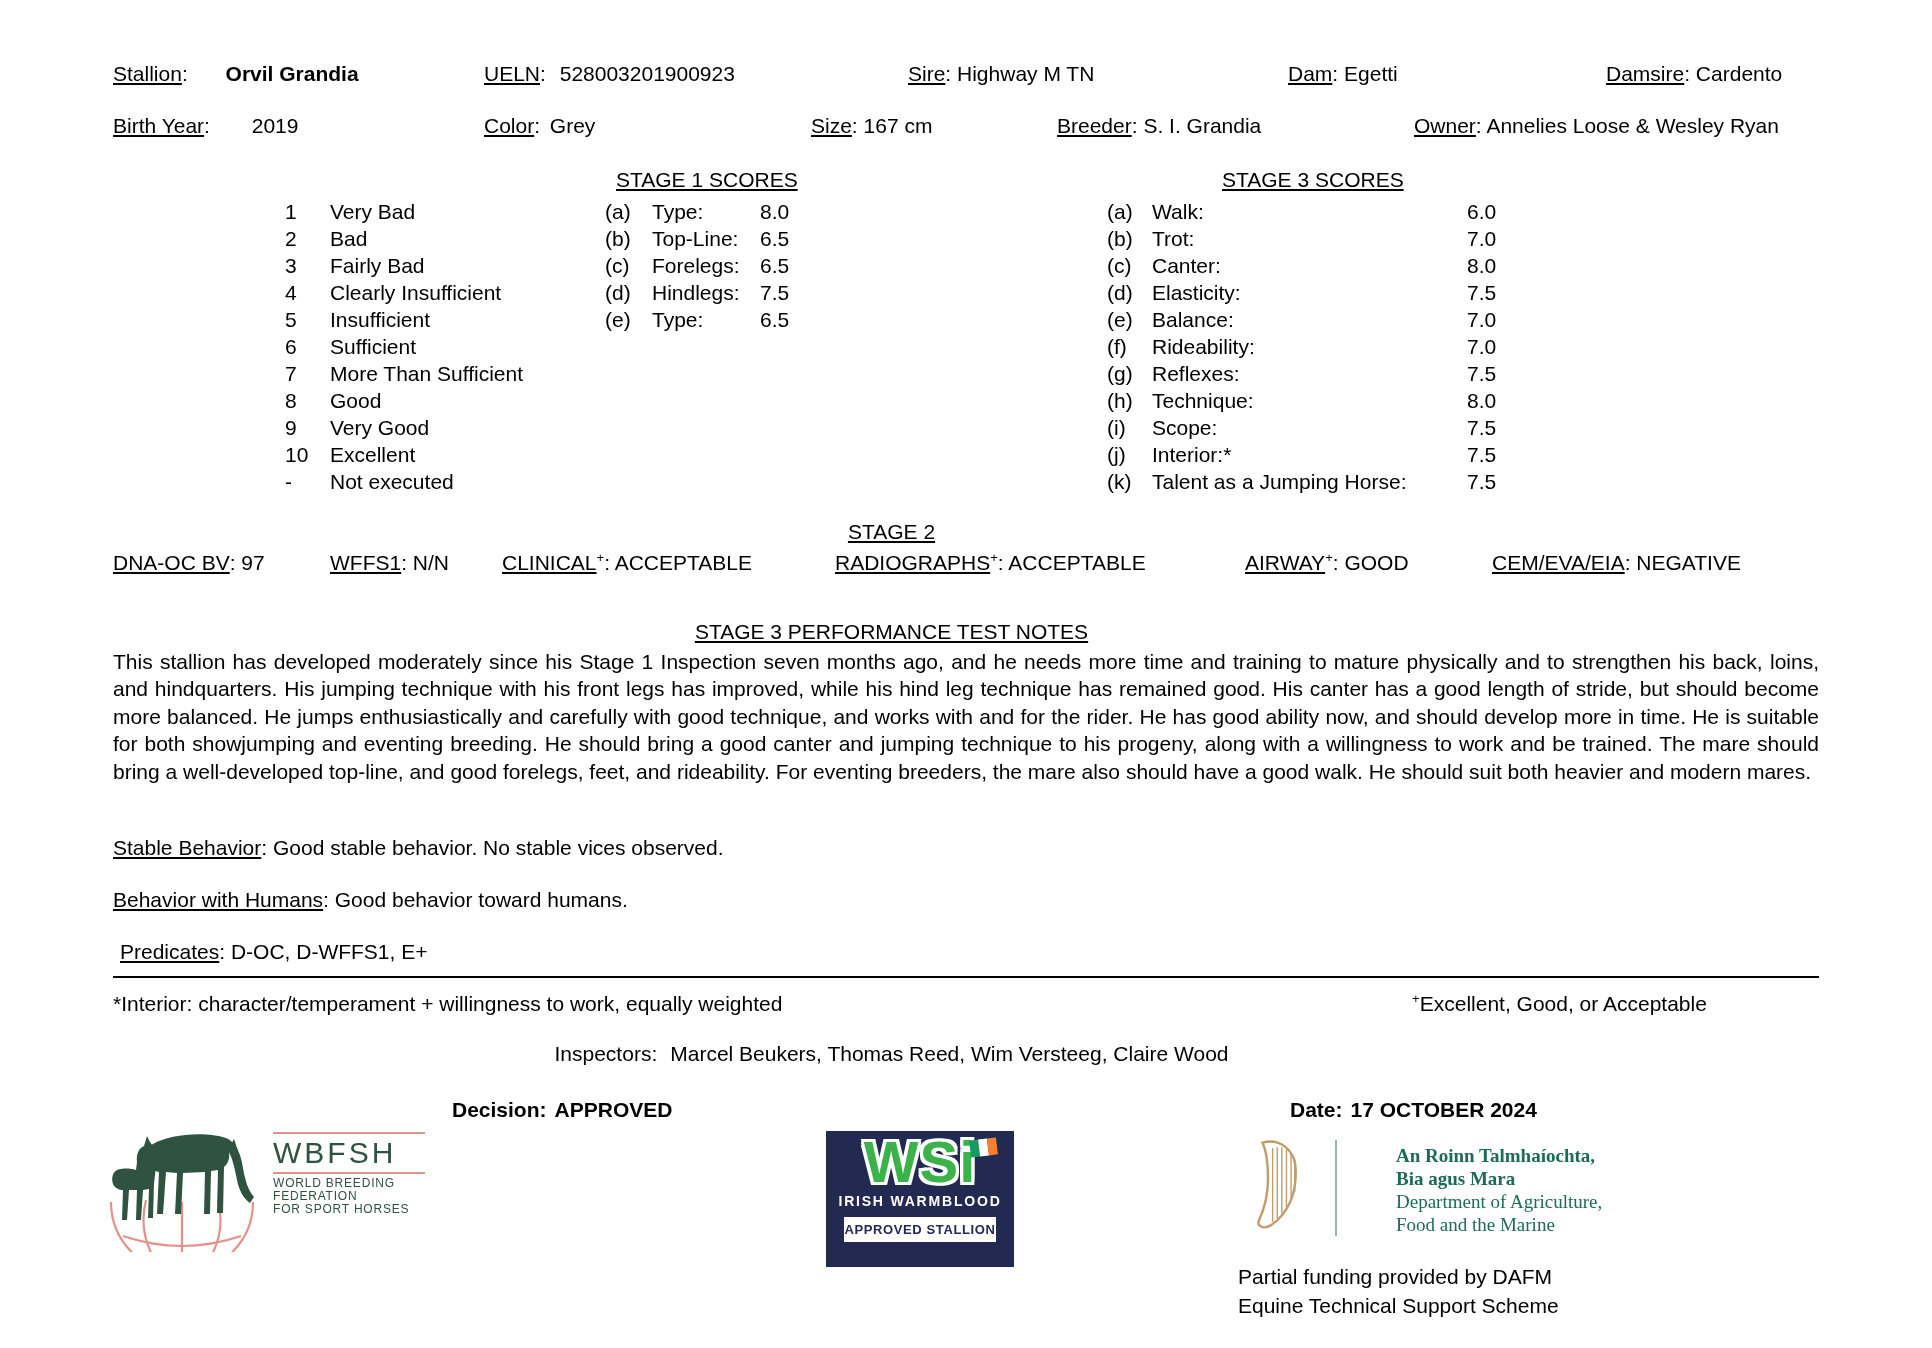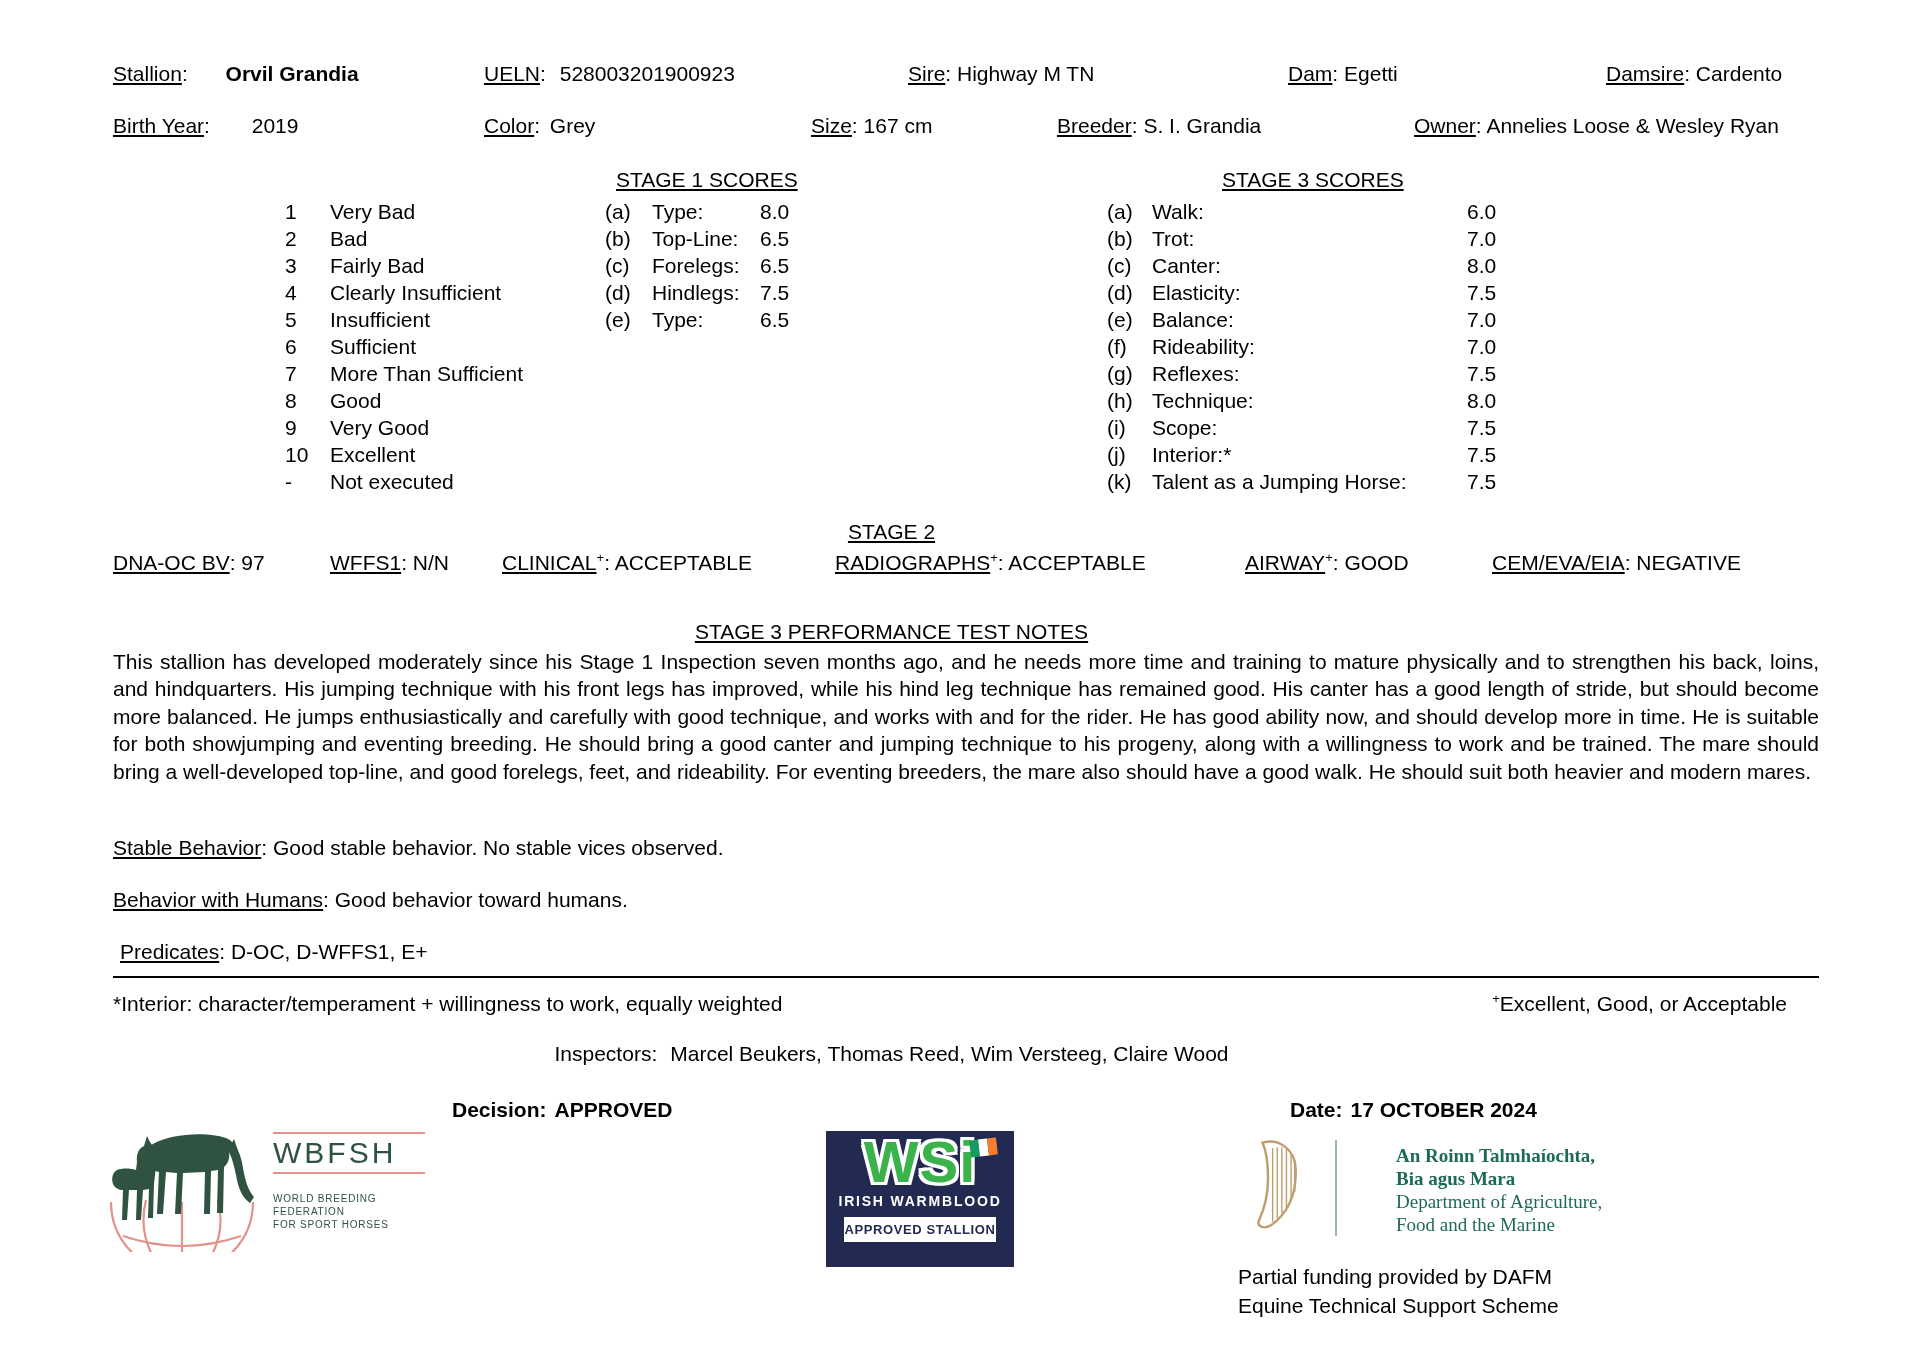--- a/index.html
+++ b/index.html
@@ -22,21 +22,21 @@
   .s3-lab{width:315px;display:inline-block;}
   
   .notes-body{left:113px;top:648px;width:1706px;text-align:justify;line-height:27.4px;}
   .divider{left:113px;top:976px;width:1706px;border-top:2.5px solid #000;height:0;}
   
   .wbfsh{left:95px;top:1110px;width:335px;height:142px;}
   .wbfsh-art{position:absolute;left:6px;top:0;width:165px;height:142px;overflow:hidden;}
   .wbfsh-text{position:absolute;left:178px;top:22px;width:152px;text-align:left;color:#2f5340;}
   .wbfsh-rule{height:2px;background:#e0928b;margin:0;}
   .wbfsh-acronym{font-size:30px;letter-spacing:3px;line-height:34px;margin:2px 0;}
-  .wbfsh-sub{font-size:10px;letter-spacing:0.8px;line-height:13px;margin-top:18px;}
+  .wbfsh-sub{font-size:12px;letter-spacing:0.8px;line-height:13px;margin-top:3px;}
   
   .wsi{left:826px;top:1131px;width:188px;height:136px;background:#232a52;text-align:center;}
   .wsi-acronym{margin-top:2px;font-size:58px;line-height:58px;font-weight:bold;color:#3cb34a;letter-spacing:1px;
     text-shadow:-3px -3px 0 #fff,3px -3px 0 #fff,-3px 3px 0 #fff,3px 3px 0 #fff,-3px 0 0 #fff,3px 0 0 #fff,0 -3px 0 #fff,0 3px 0 #fff;}
   .wsi-sub{color:#fff;font-weight:bold;font-size:14px;letter-spacing:1.8px;margin-top:2px;}
   .wsi-box{margin:8px auto 0 auto;width:152px;background:#fff;color:#232a52;font-weight:bold;
            font-size:13px;letter-spacing:0.6px;padding:5px 0;}
   .flag{position:absolute;right:17px;top:8px;width:27px;height:17px;transform:rotate(-7deg);display:flex;}
   .flag div{flex:1;}
   
@@ -233,21 +233,21 @@
 </div>
 <div class="abs field" style="left:113px;top:888px">
   <span class="u">Behavior with Humans</span><span>: </span><span>Good behavior toward humans.</span>
 </div>
 <div class="abs field" style="left:120px;top:940px">
   <span class="u">Predicates</span><span>: </span><span>D-OC, D-WFFS1, E+</span>
 </div>
 
 <div class="abs divider"></div>
 <div class="abs" style="left:113px;top:992px">*Interior: character/temperament + willingness to work, equally weighted</div>
-<div class="abs" style="left:1268px;top:992px;width:519px;text-align:right">
+<div class="abs" style="left:1300px;top:992px;width:519px;text-align:center">
   <sup>+</sup><span>Excellent, Good, or Acceptable</span>
 </div>
 
 <div class="abs center" style="top:1042px">
   <span>Inspectors:</span><span style="margin-left:13px">Marcel Beukers, Thomas Reed, Wim Versteeg, Claire Wood</span>
 </div>
 <div class="abs b" style="left:452px;top:1098px">
   <span>Decision:</span><span style="margin-left:8px">APPROVED</span>
 </div>
 <div class="abs b" style="left:1290px;top:1098px">

